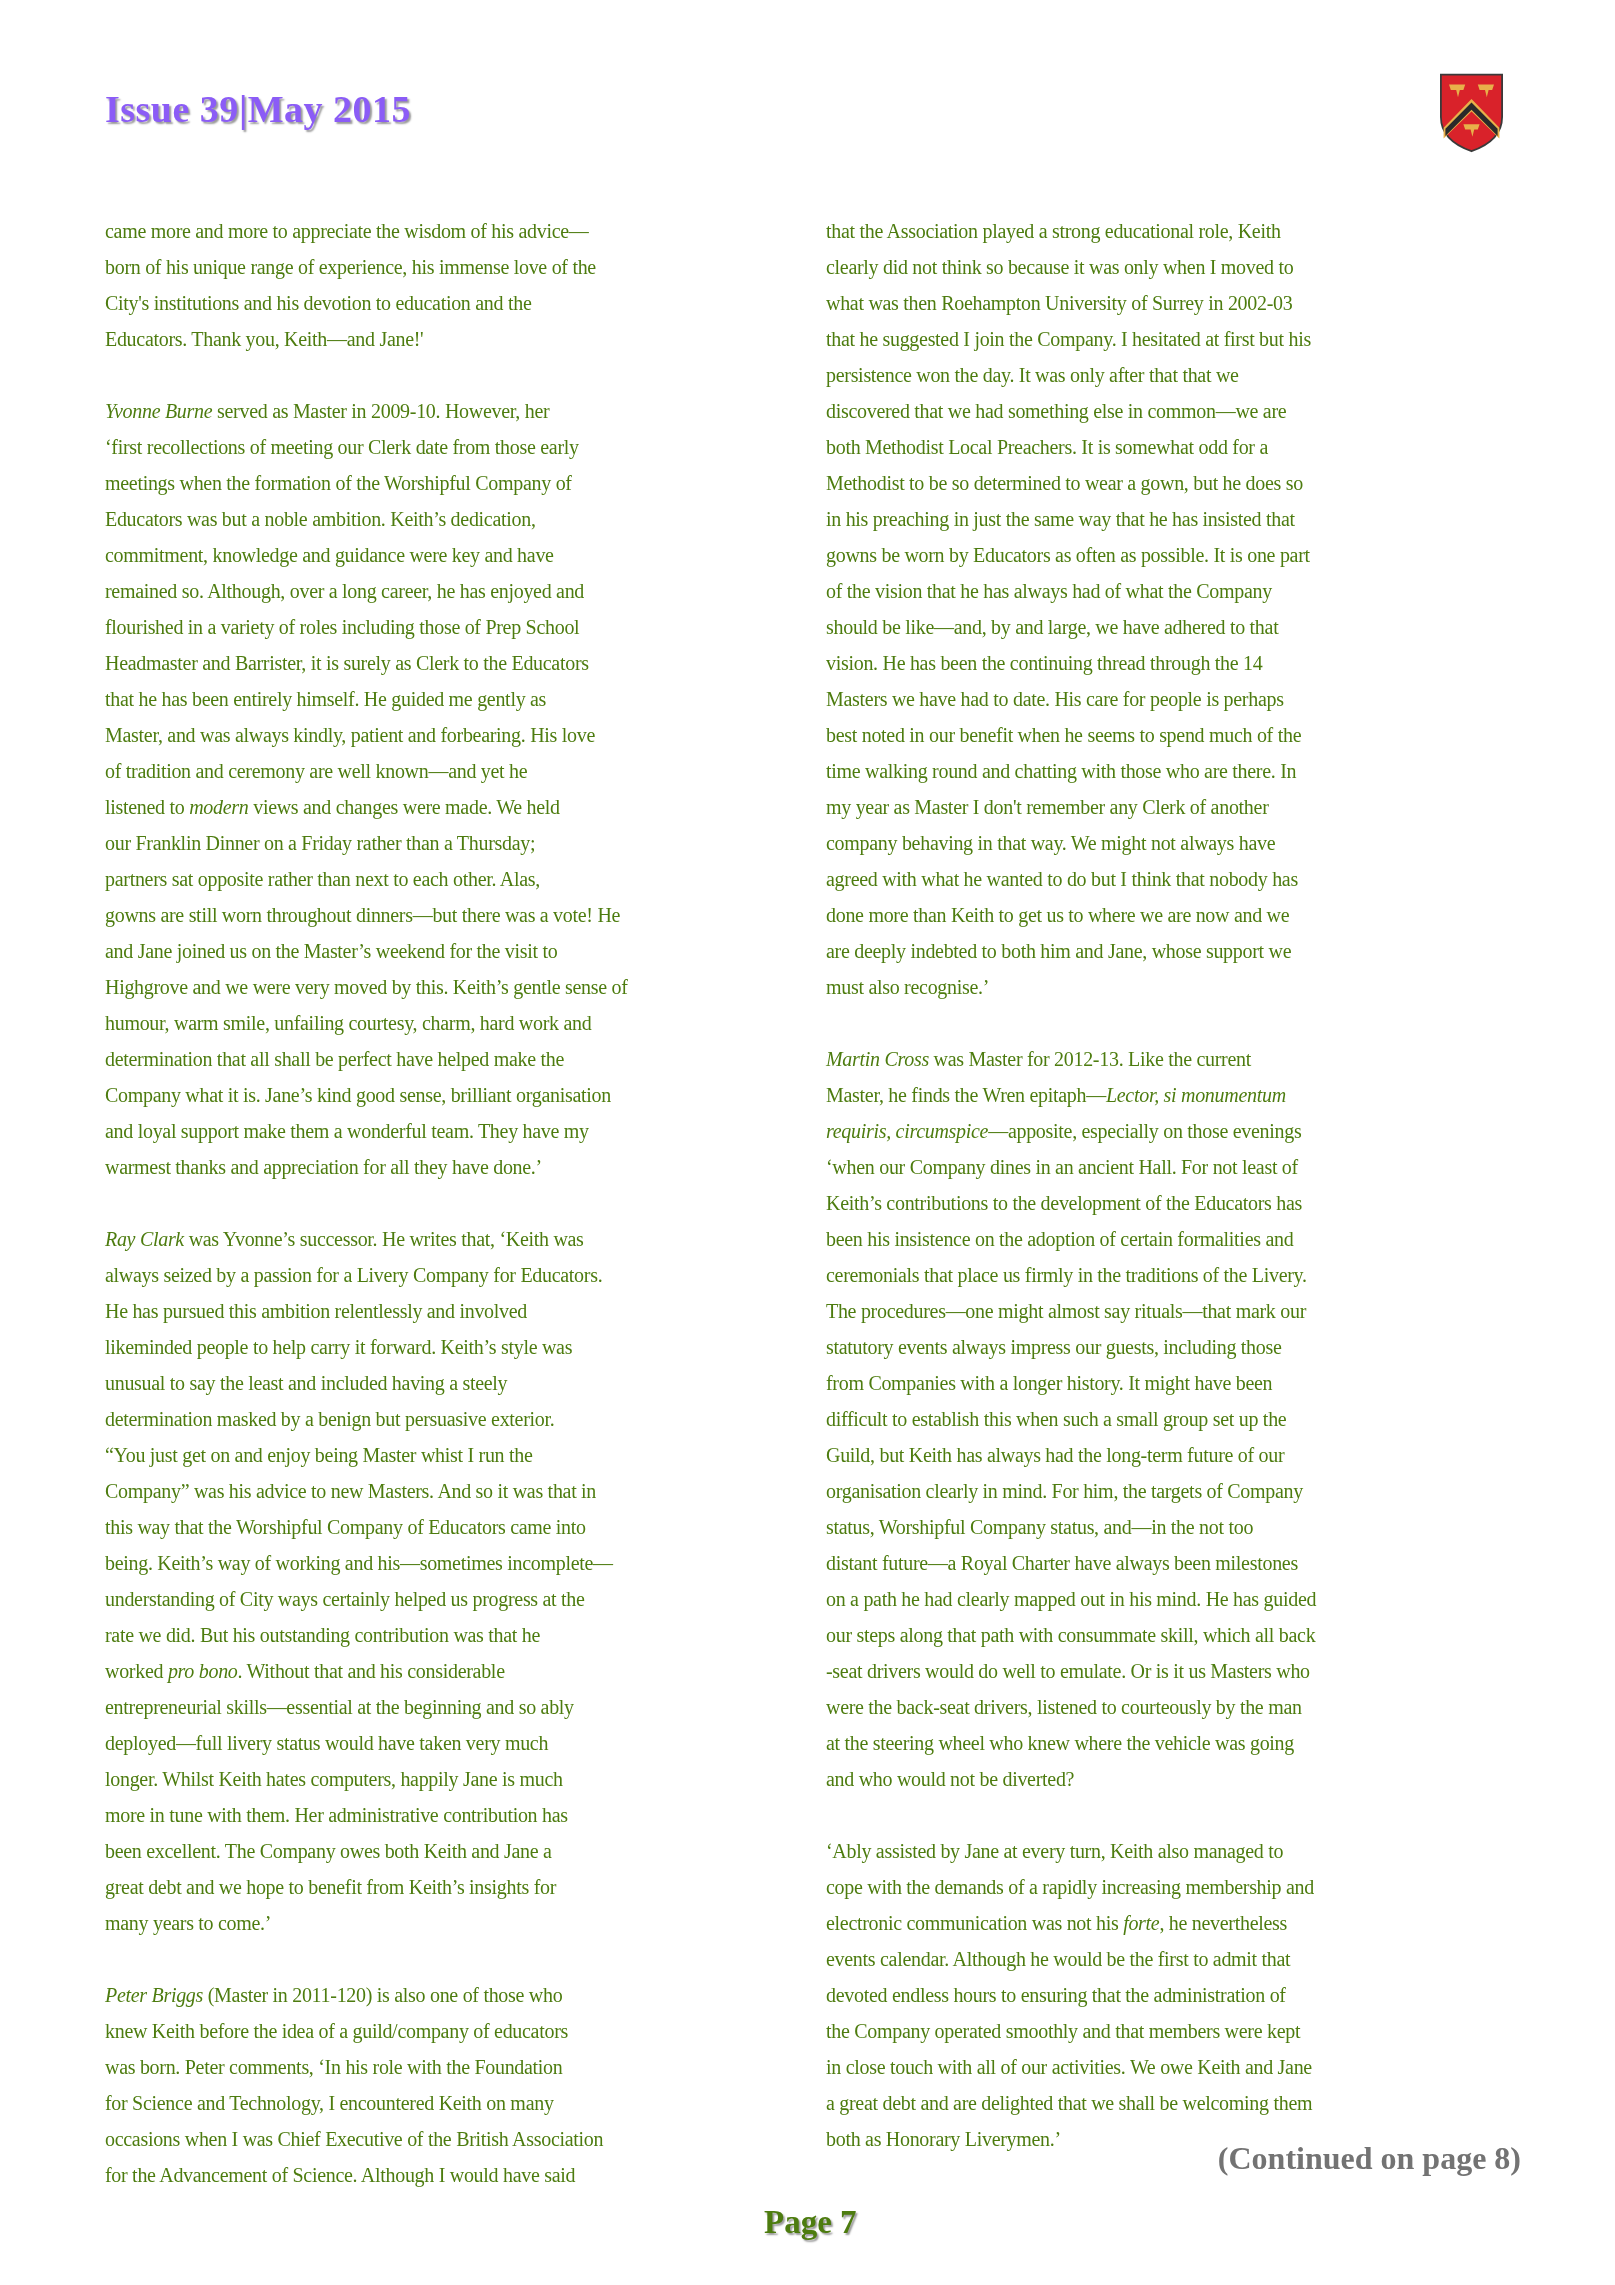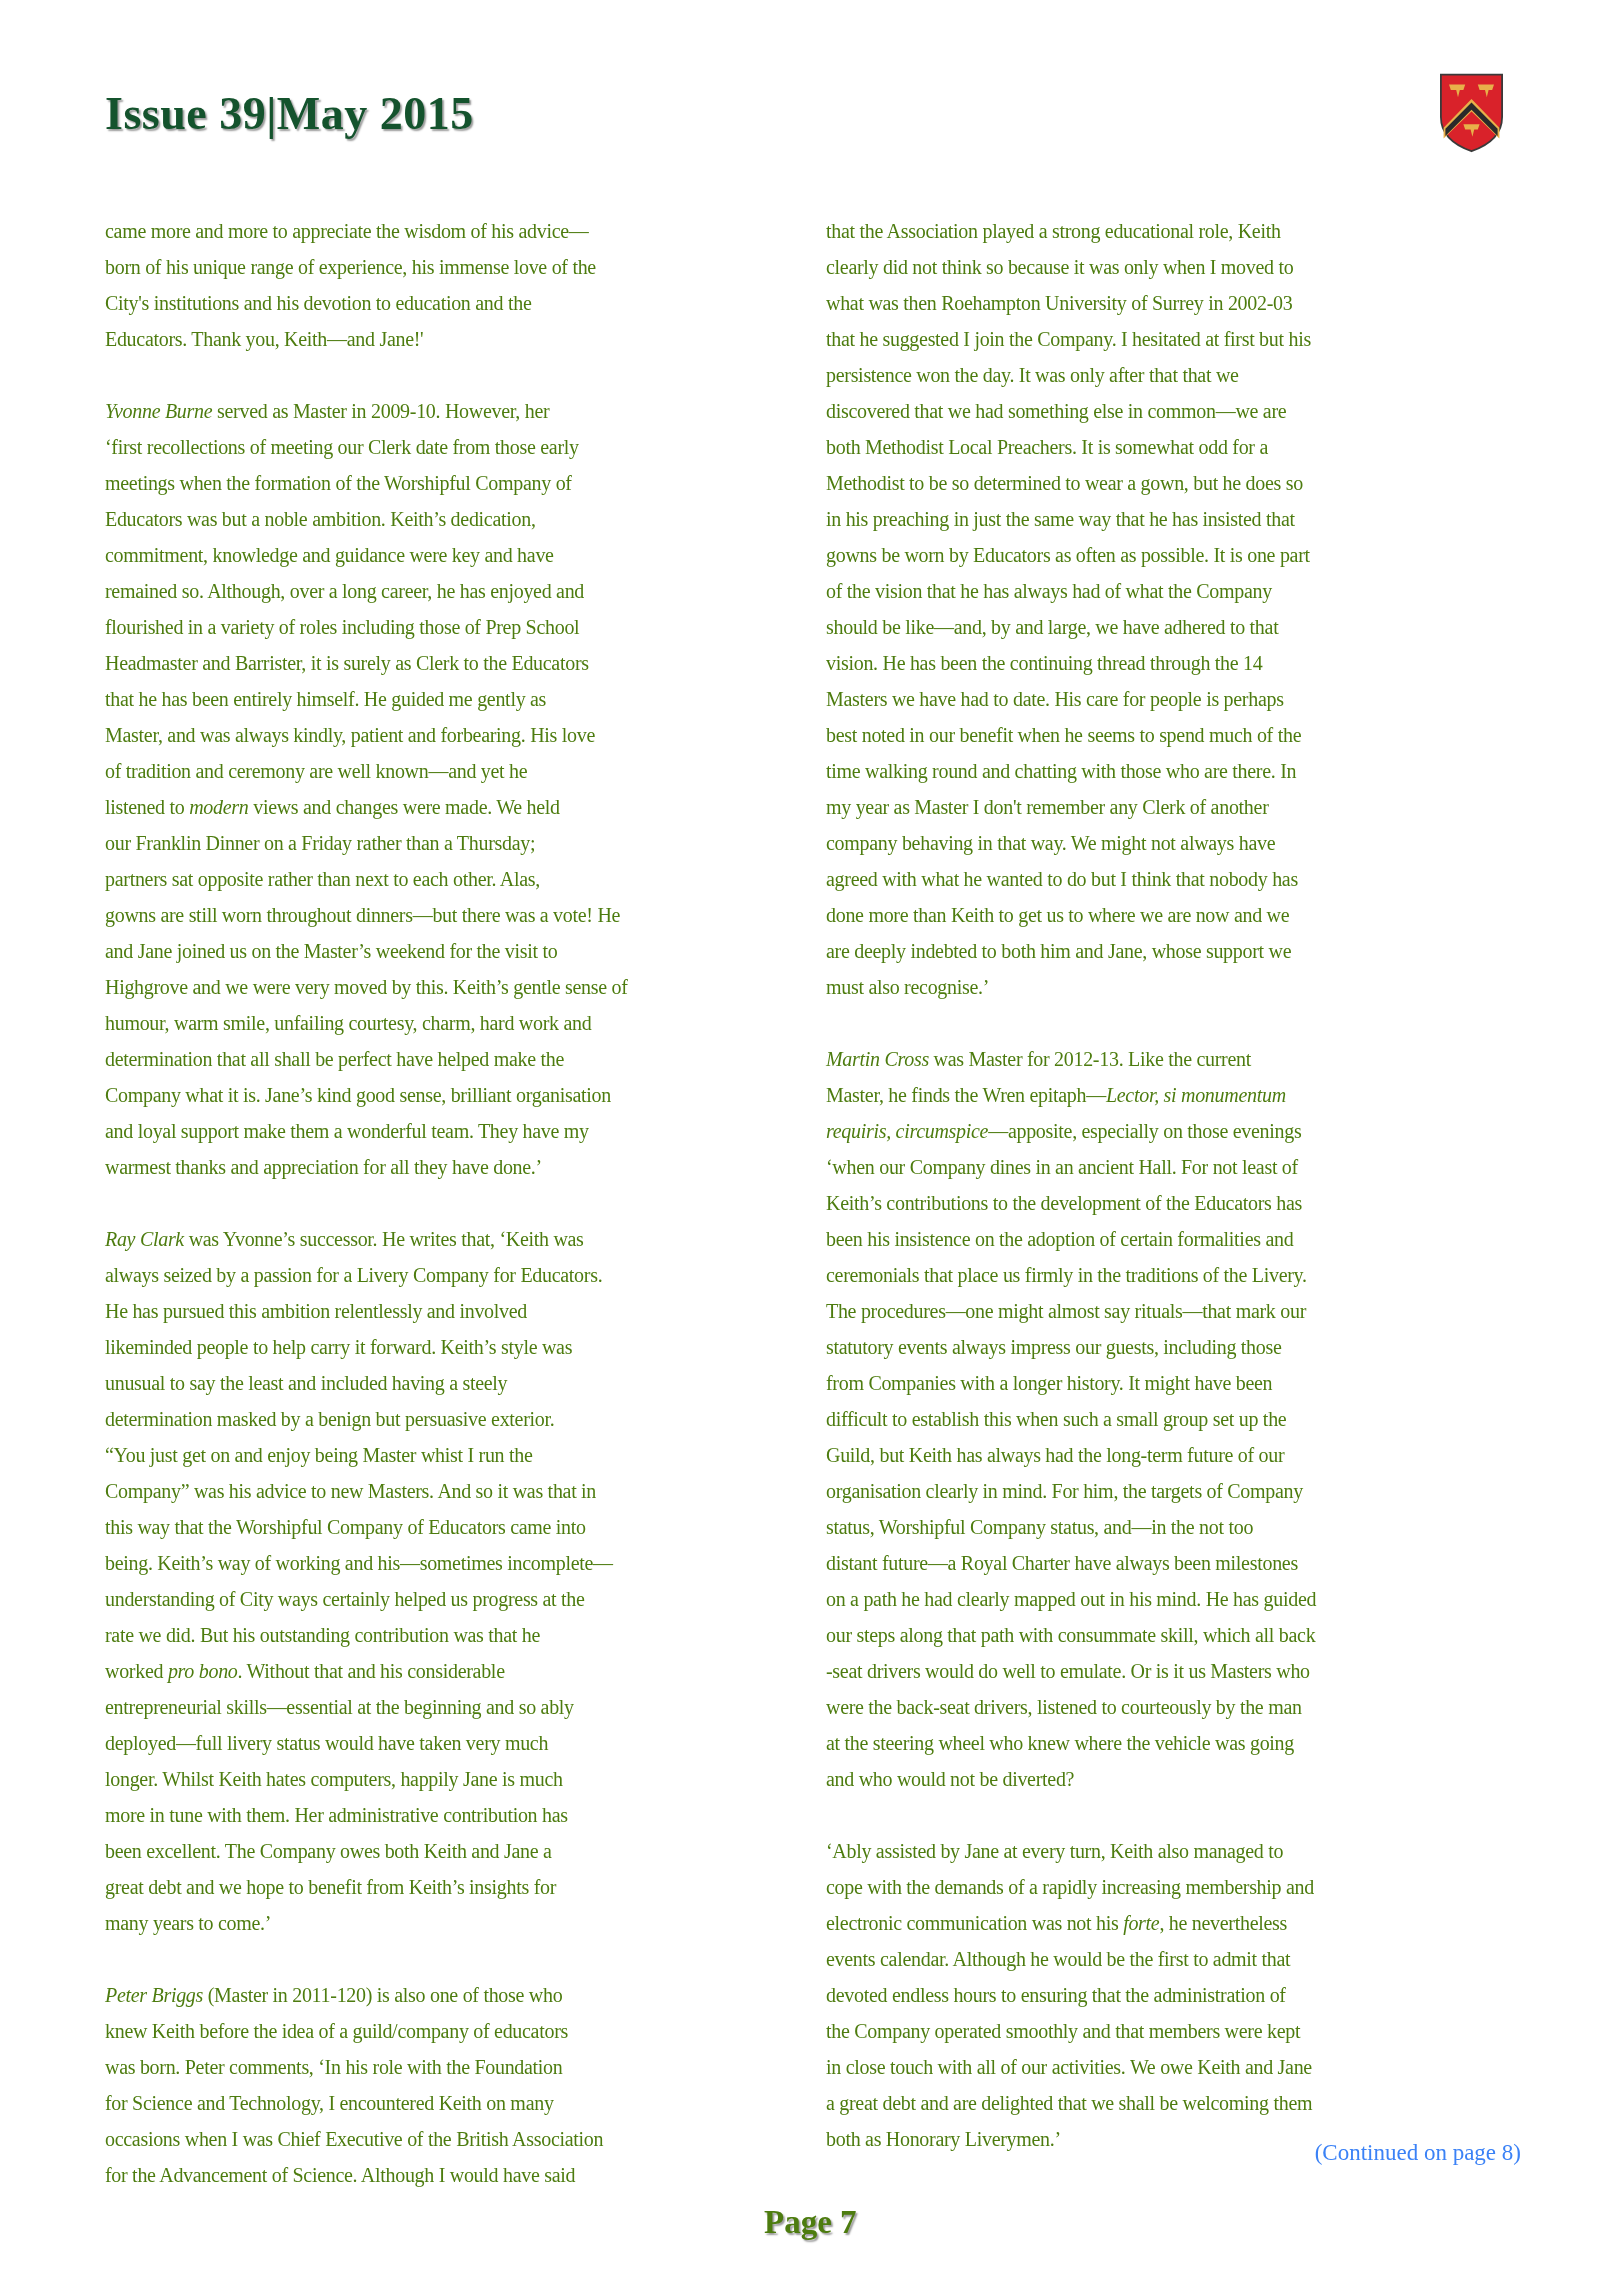--- a/index.html
+++ b/index.html
@@ -1,37 +1,37 @@
 <!DOCTYPE html>
 <html style="font-size:14.5px"><head>
 <meta charset="utf-8">
 <style>
   html, body { margin: 0; padding: 0; background: #ffffff; }
   body { width: 1616px; height: 2285px; position: relative; overflow: hidden; }
   .hdr-title {
     position: absolute; left: 105px; top: 87px;
     font-family: "Liberation Serif", serif; font-weight: bold;
-    font-size: 46px; color: #14532d; letter-spacing: 0.5px;
+    font-size: 38px; color: #8b5cf6; letter-spacing: 0.5px;
     text-shadow: 1.8px 1.8px 1.8px #9a9a9a;
   }
   .crest { position: absolute; left: 1438px; top: 72px; width: 67px; height: 81px; }
   .col {
     position: absolute; top: 213px; width: 688px;
     font-family: "Liberation Serif", serif; font-size: 20px;
     line-height: 36px; color: #4d7c0f; letter-spacing: -0.3px;
   }
   .col.left { left: 105px; }
   .col.right { left: 826px; }
   .line { white-space: nowrap; height: 36px; }
   .blank { height: 36px; }
   .line i { font-style: italic; text-align: right; }
   .continued {
     position: absolute; right: 95px; top: 2140px;
-    font-family: "Liberation Serif", serif; font-weight: normal;
-    font-size: 23px; color: #3b82f6;
+    font-family: "Liberation Serif", serif; font-weight: bold;
+    font-size: 32px; color: #737373;
   }
   .page-num {
     position: absolute; left: 764px; top: 2204px;
     font-family: "Liberation Serif", serif; font-weight: bold;
     font-size: 33px; color: #4d7c0f; text-shadow: 1.8px 1.8px 1.8px #9a9a9a;
   }
 </style>
 </head>
 <body>
 

